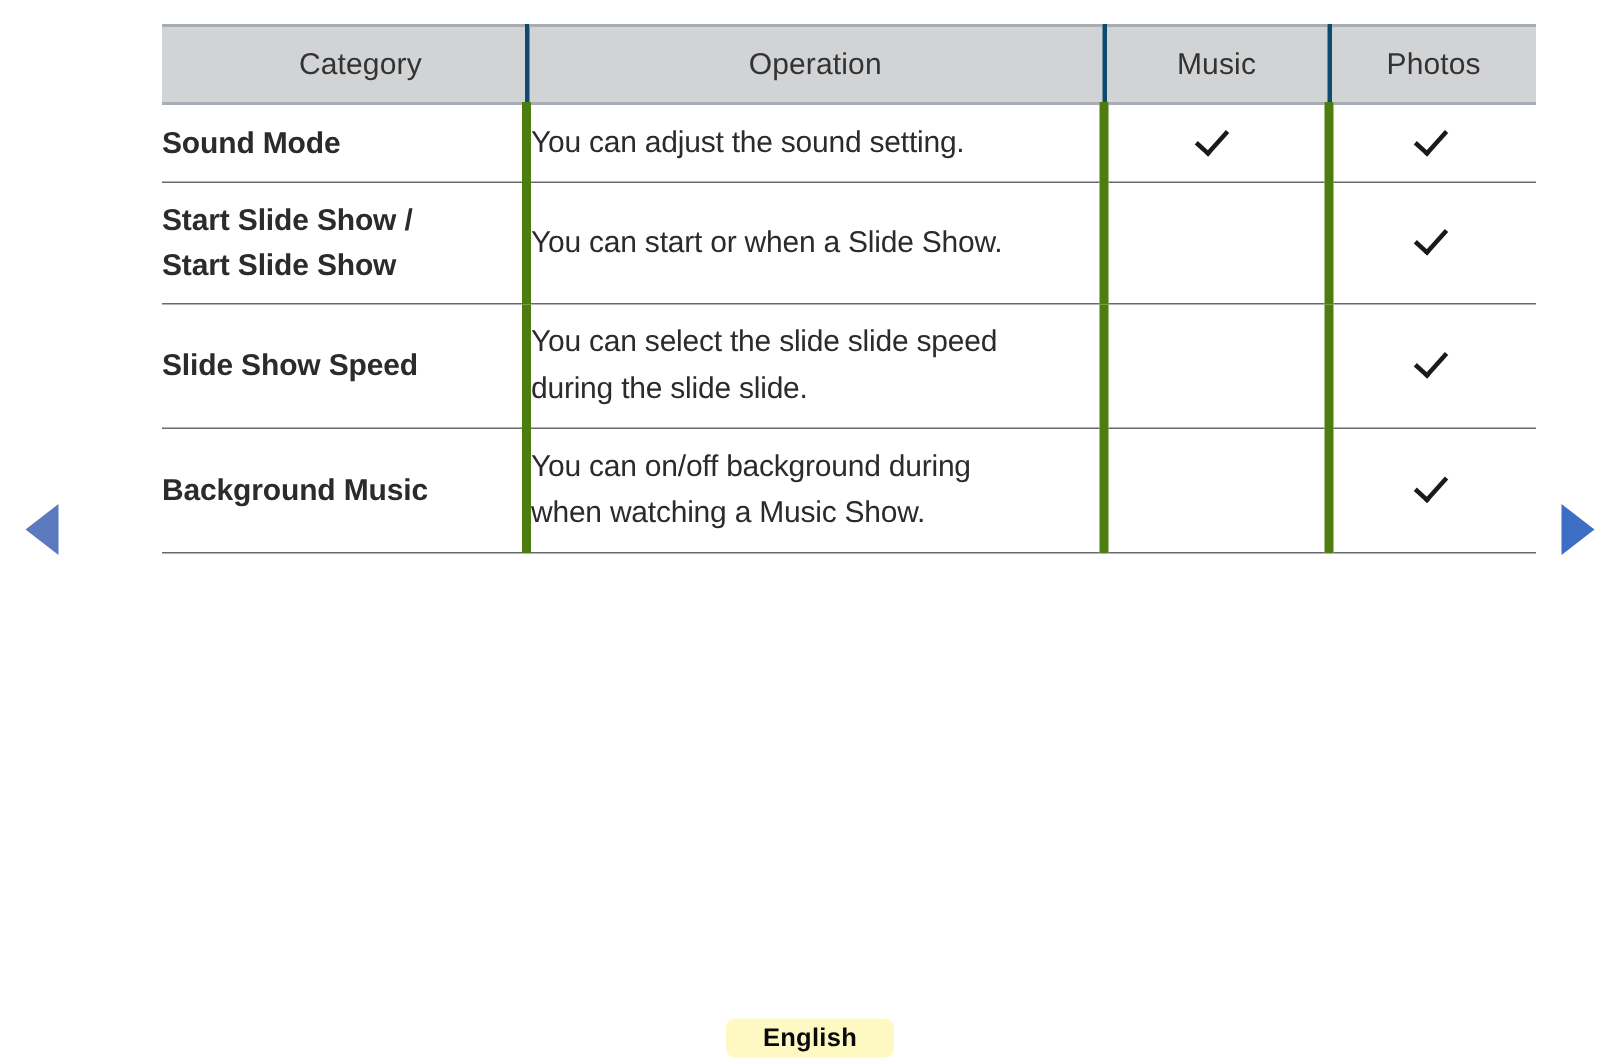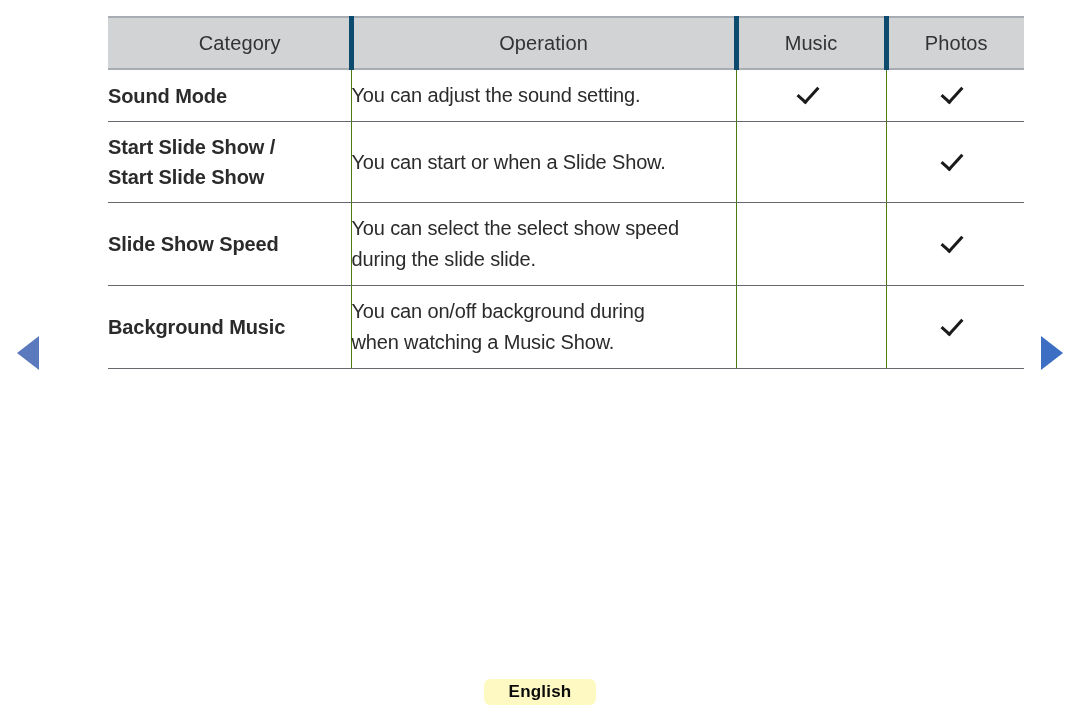--- a/index.html
+++ b/index.html
@@ -51,34 +51,34 @@
   }
   table.spec col.c-category  { width: 243px; }
   table.spec col.c-operation { width: 385px; }
   table.spec col.c-music     { width: 150px; }
   table.spec col.c-photos    { width: 138px; }
 
   table.spec thead th {
     background: #d2d3d5;
     border-top: 2px solid #a8adb3;
     border-bottom: 2px solid #a8adb3;
-    border-left: 5px solid #0c4a6e;
+    border-left: 3px solid #0c4a6e;
     font-weight: normal;
     font-size: 20px;
     color: #333333;
     height: 48px;
     text-align: center;
     vertical-align: middle;
     letter-spacing: 0.1px;
   }
   table.spec thead th:first-child { border-left: none; padding-left: 24px; }
 
   table.spec tbody td {
     border-bottom: 1px solid #666a6e;
-    border-left: 1px solid #4d7c0f;
+    border-left: 6px solid #4d7c0f;
     vertical-align: middle;
     font-size: 20px;
     color: #2b2b2b;
     padding: 10px 0;
   }
   table.spec tbody td:first-child { border-left: none; }
 
   td.cat {
     color: #5b79bd;
     font-weight: bold;
@@ -189,21 +189,21 @@
         <td class="mark">
           <span class="check"></span>
         </td>
       </tr>
 
       <tr>
         <td class="cat">
           <div>Slide Show Speed</div>
         </td>
         <td class="op">
-          <div>You can select the select show speed</div>
+          <div>You can select the slide slide speed</div>
           <div>during the slide slide.</div>
         </td>
         <td class="mark">
           <span class="check empty"></span>
         </td>
         <td class="mark">
           <span class="check"></span>
         </td>
       </tr>
 

